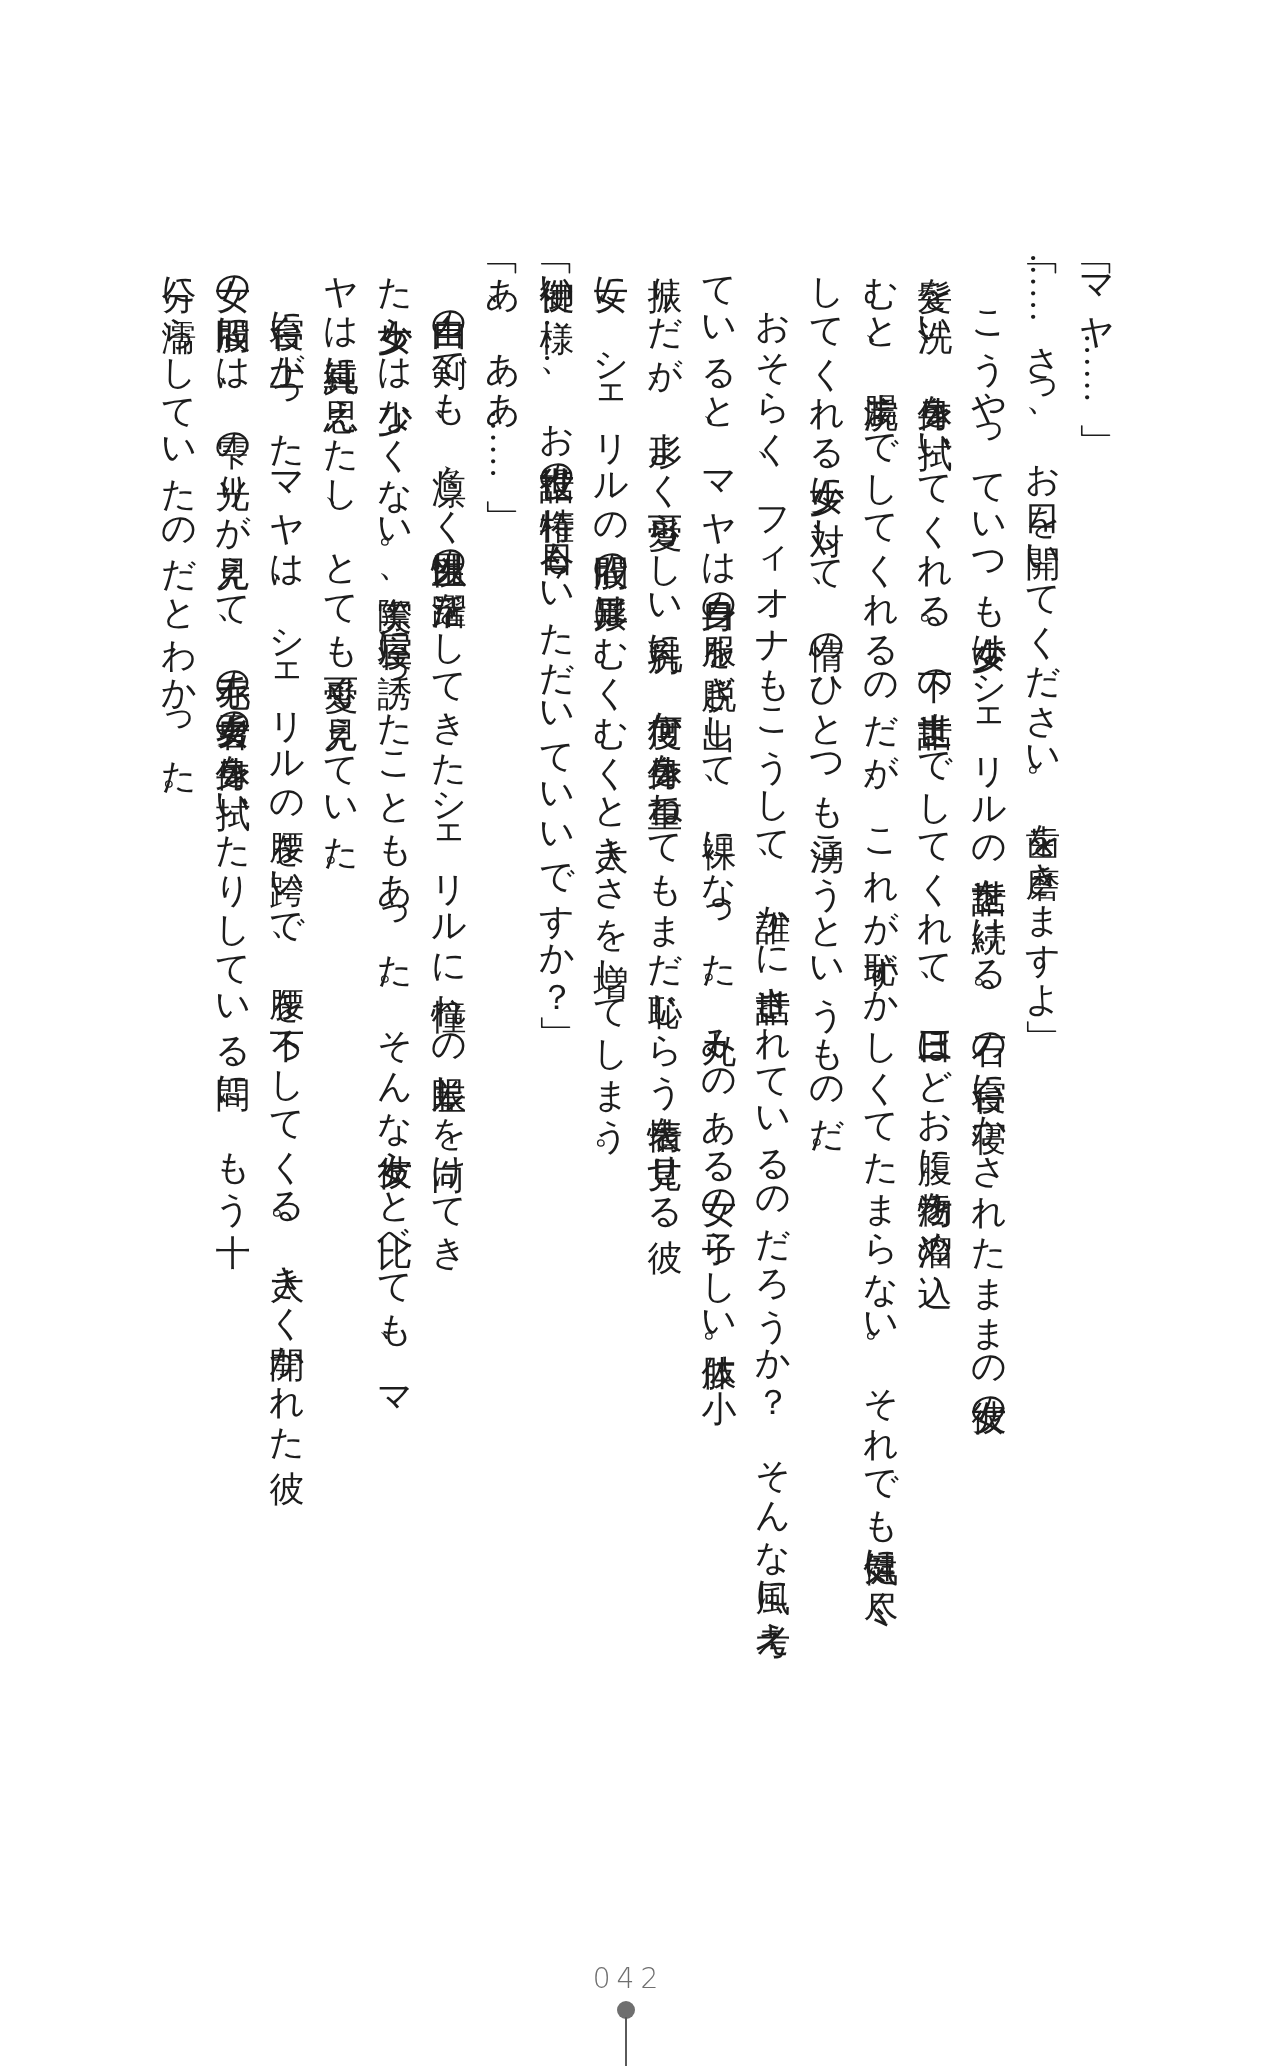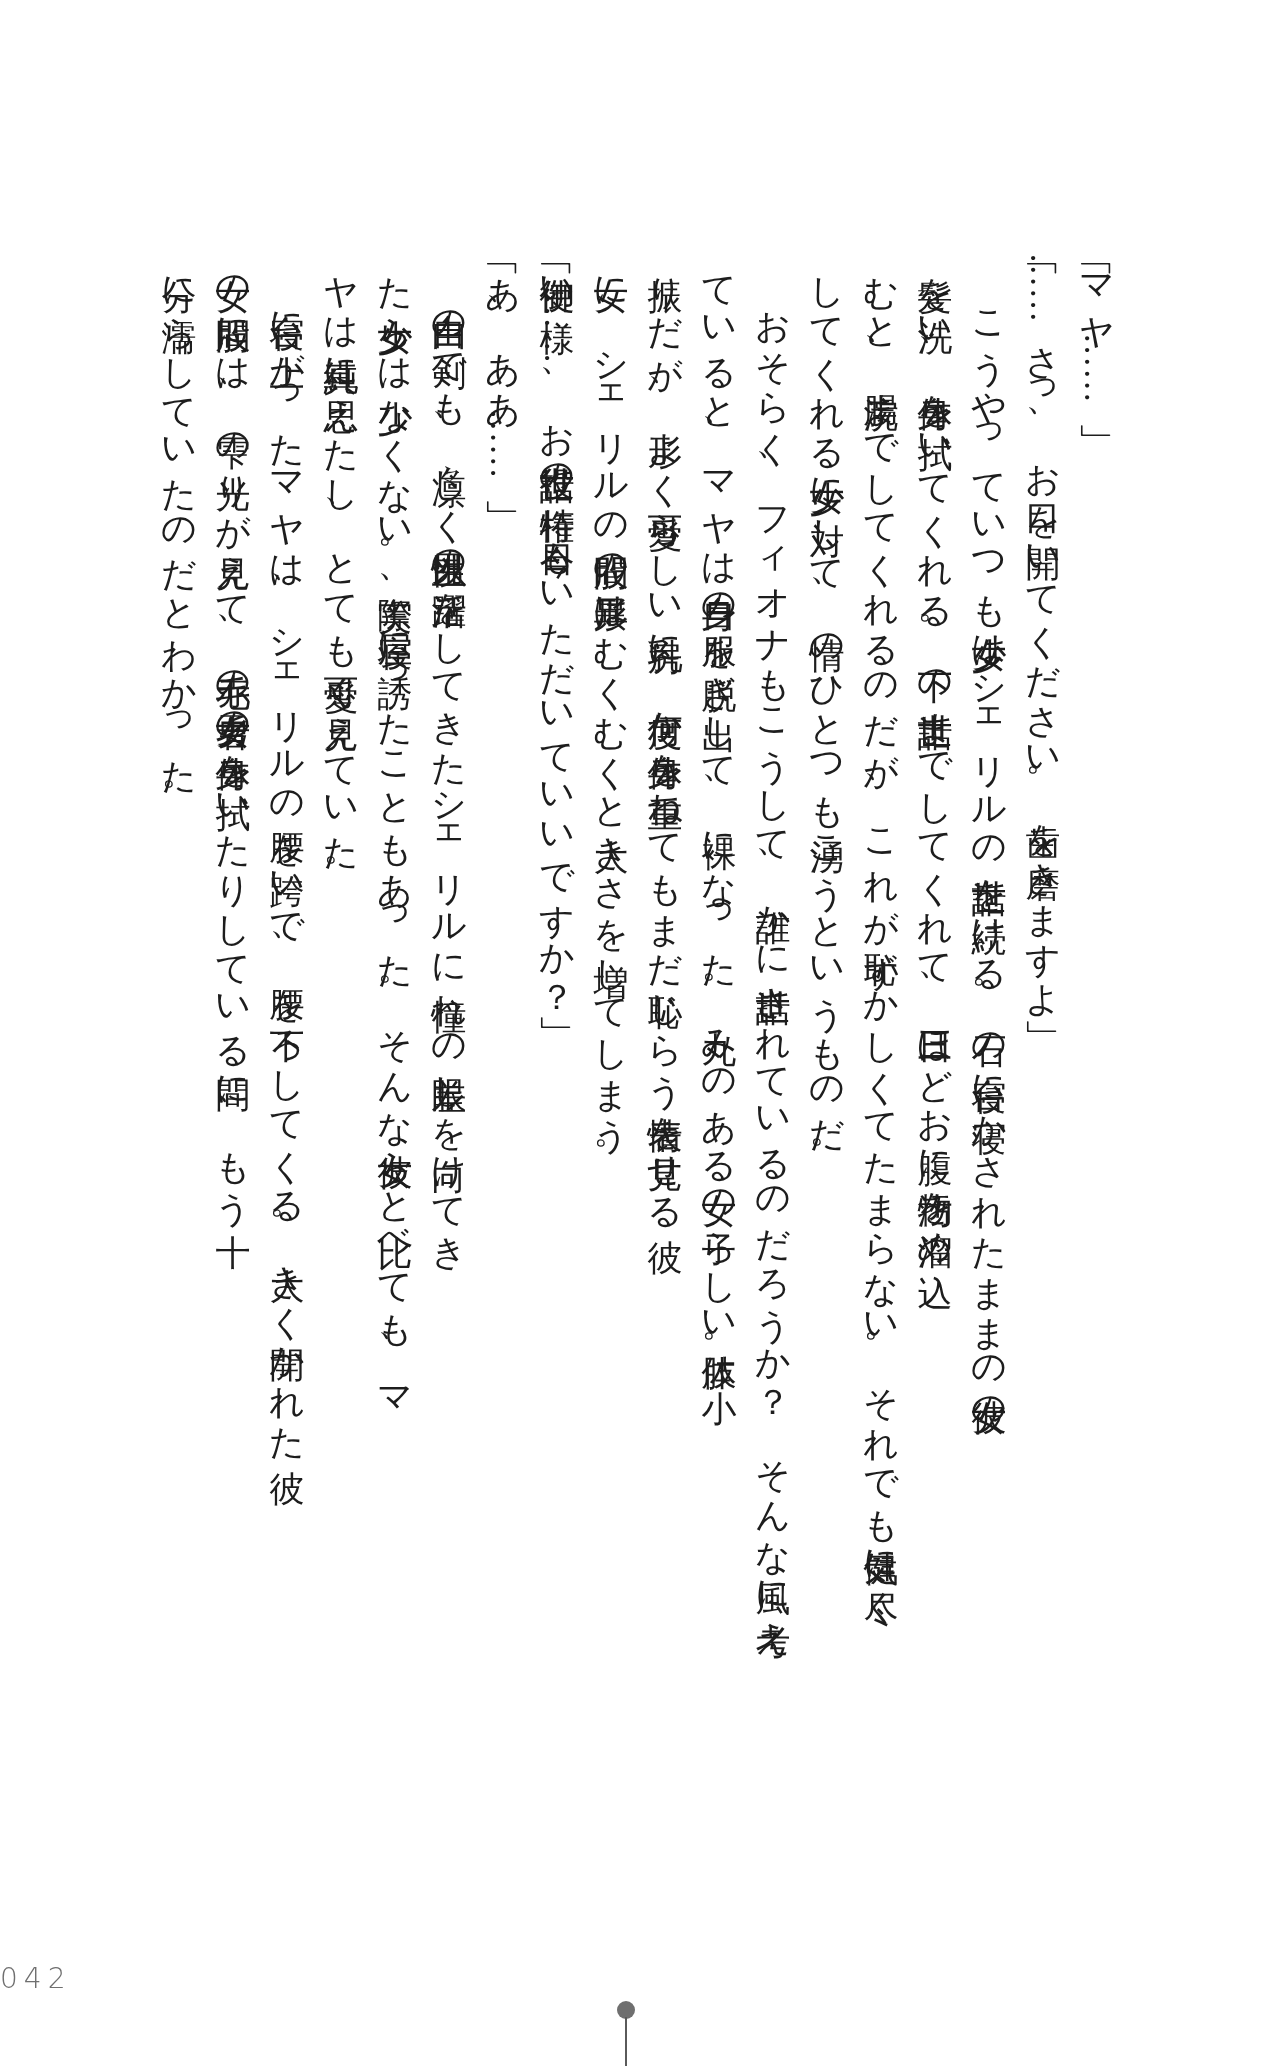--- a/index.html
+++ b/index.html
@@ -32,20 +32,21 @@
     white-space: nowrap;
   }
   .tline.indent {
     text-indent: 1em;
   }
   .page-number {
     position: absolute;
     top: 1962px;
     left: 0;
     width: 1257px;
+    text-align: center;
     font-family: "DejaVu Sans", "Liberation Sans", sans-serif;
     font-weight: 300;
     font-size: 28px;
     color: #6f6f6f;
     letter-spacing: 6px;
   }
   .ornament-dot {
     position: absolute;
     top: 2001px;
     left: 617px;

